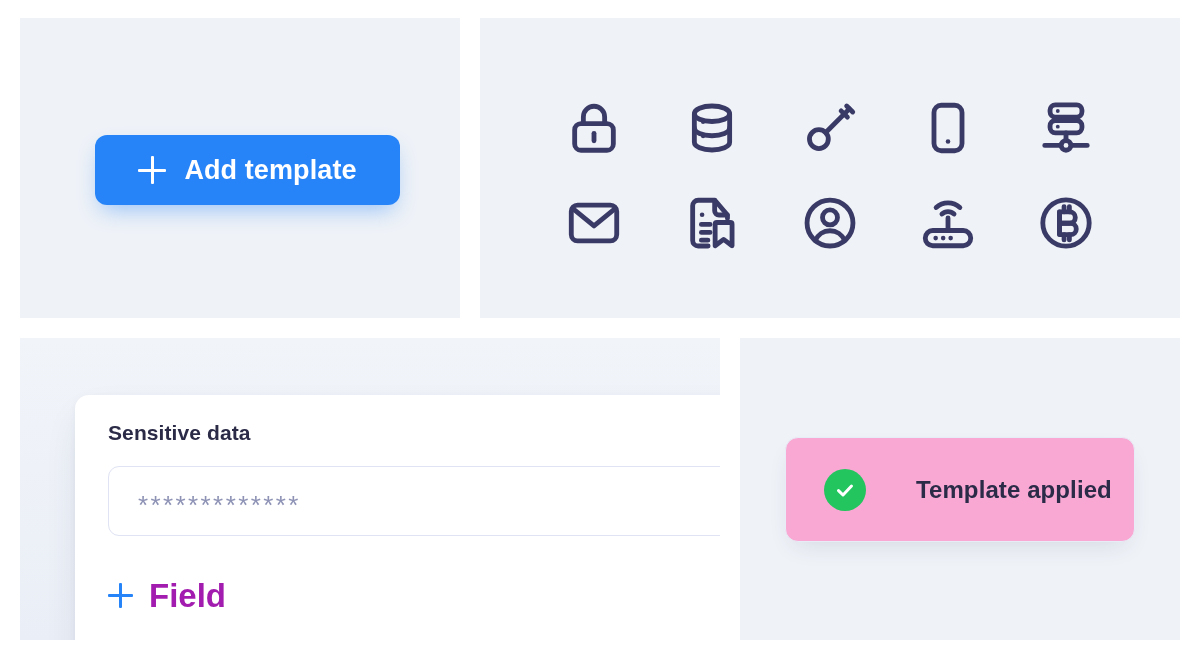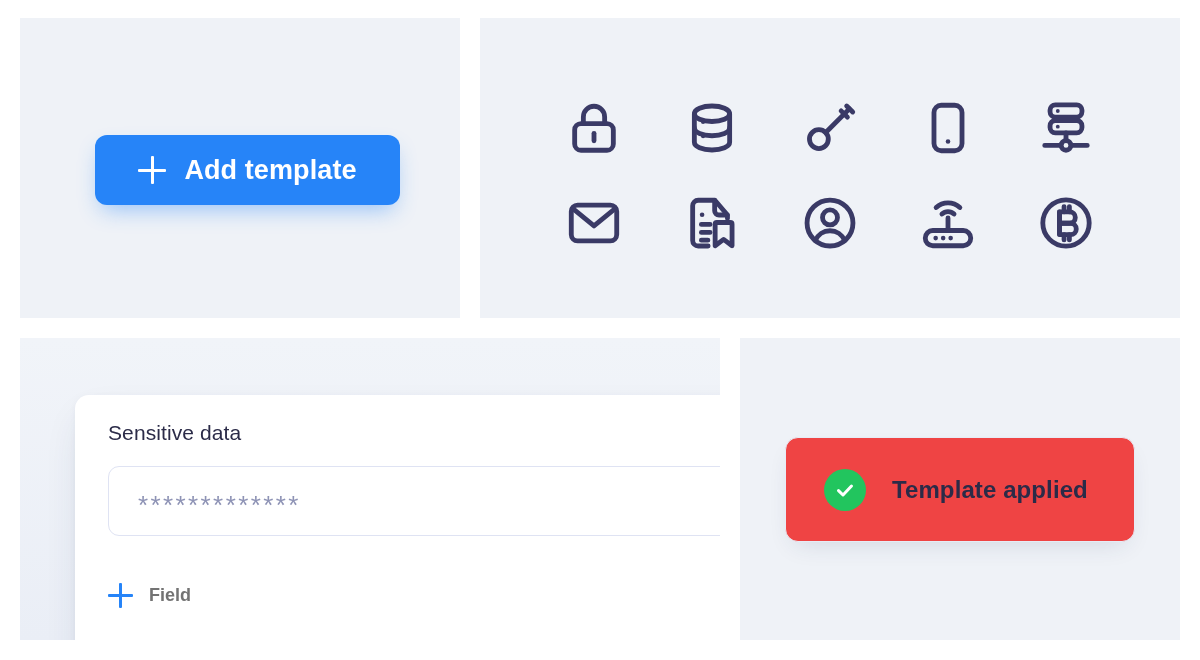--- a/index.html
+++ b/index.html
@@ -53,21 +53,21 @@
 
   
   .form-card{
     position:absolute;left:55px;top:57px;width:720px;height:300px;
     background:#ffffff;border-radius:14px;
     box-shadow:0 16px 40px -12px rgba(40,56,92,.16),
                0 2px 8px -2px rgba(40,56,92,.08);
   }
   .form-label{
     position:absolute;left:33px;top:27px;
-    font-size:21px;font-weight:400;color:#2b2b48;letter-spacing:.1px;
+    font-size:21px;font-weight:700;color:#2b2b48;letter-spacing:.1px;
     line-height:1;white-space:nowrap;
   }
   .form-input{
     position:absolute;left:33px;top:71px;width:640px;height:70px;
     box-sizing:border-box;background:#ffffff;
     border:1.6px solid #dfe3f3;border-radius:11px;
     display:flex;align-items:center;padding-left:29px;
   }
   .form-input .stars{
     font-size:26px;color:#8e93b5;letter-spacing:2.4px;
@@ -78,30 +78,30 @@
     position:absolute;left:33px;top:180px;height:40px;
     display:flex;align-items:center;gap:16px;cursor:pointer;
   }
   .add-field .plus2{position:relative;width:25px;height:25px;flex:0 0 25px;}
   .add-field .plus2:before,.add-field .plus2:after{
     content:"";position:absolute;background:#2684f8;border-radius:1px;
   }
   .add-field .plus2:before{left:0;top:11px;width:25px;height:3.1px;}
   .add-field .plus2:after{top:0;left:10.9px;height:25px;width:3.1px;}
   .add-field .lbl2{
-    color:#737373;font-size:18px;font-weight:700;line-height:1;
+    color:#a21caf;font-size:33px;font-weight:700;line-height:1;
     white-space:nowrap;
   }
 
   
   .toast{
     position:absolute;left:45px;top:99px;width:350px;height:105px;
-    background:#ef4444;border:1px solid #e7ecf6;border-radius:13px;
+    background:#f9a8d4;border:1px solid #e7ecf6;border-radius:13px;
     box-shadow:0 10px 26px -10px rgba(40,56,92,.16);
-    display:flex;align-items:center;padding-left:38px;gap:26px;
+    display:flex;align-items:center;padding-left:38px;gap:50px;
     box-sizing:border-box;
   }
   .toast .check{
     width:42px;height:42px;flex:0 0 42px;border-radius:50%;
     background:#22c55e;display:flex;align-items:center;justify-content:center;
   }
   .toast .msg{
     font-size:24px;font-weight:600;color:#2b2b48;letter-spacing:.1px;
     line-height:1;white-space:nowrap;
   }

